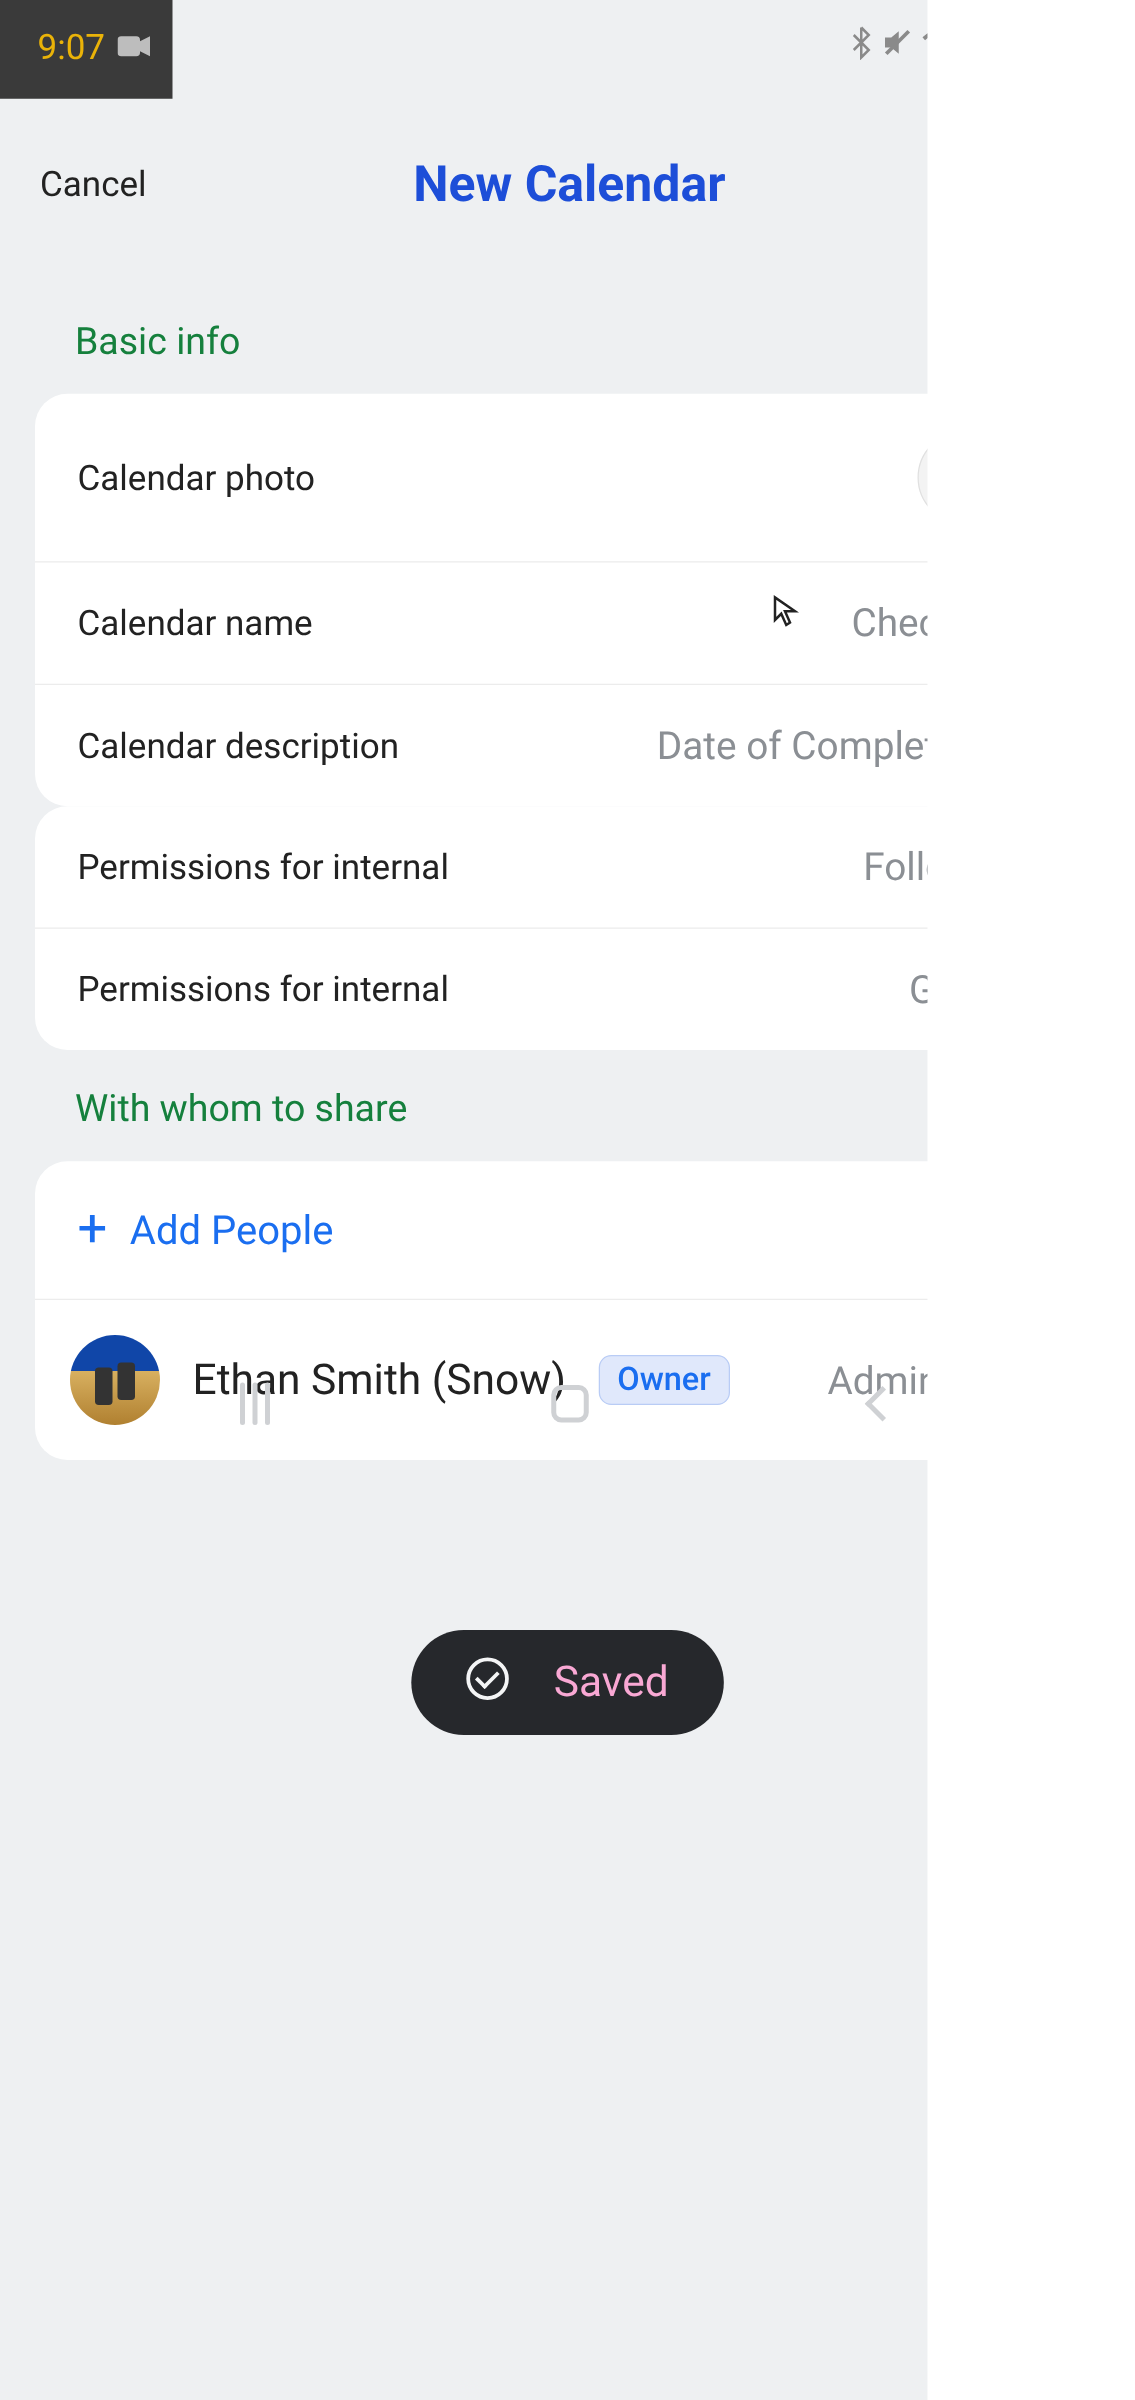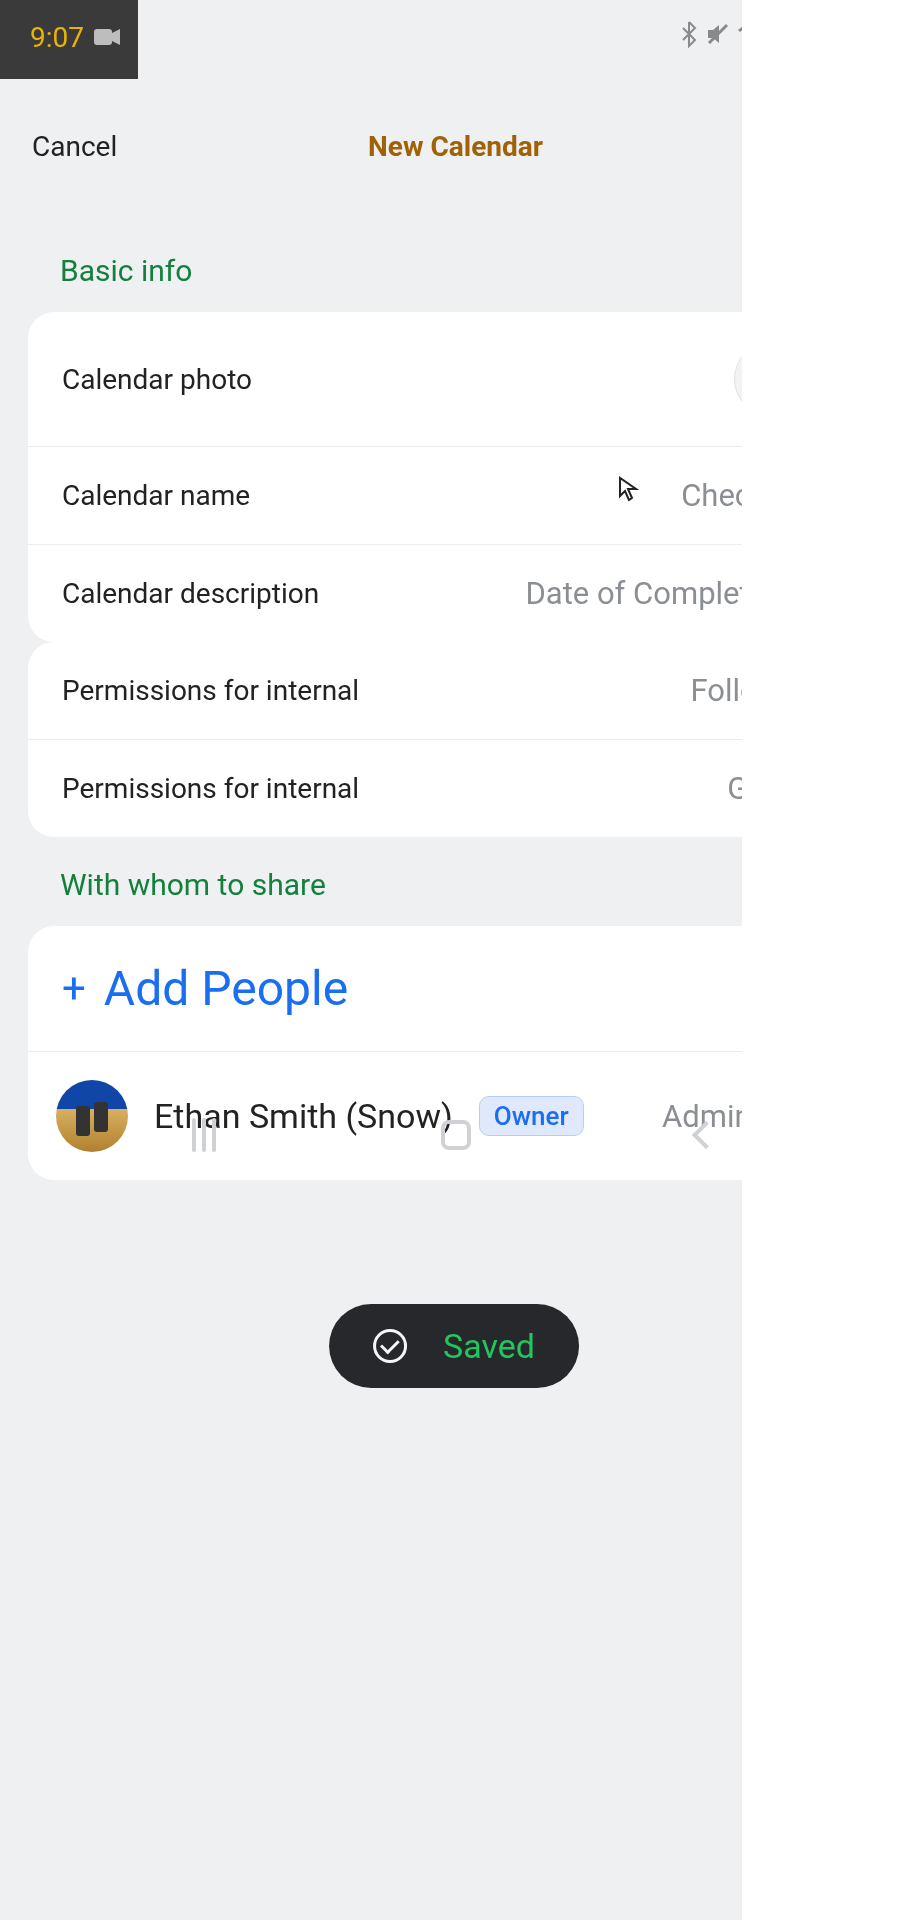--- a/index.html
+++ b/index.html
@@ -38,23 +38,23 @@
     display: flex;
     align-items: center;
     justify-content: space-between;
     padding: 50px 32px 55px 32px;
   }
   .header .cancel {
     font-size: 28px;
     color: #222;
   }
   .header .title {
-    font-size: 28px;
+    font-size: 40px;
     font-weight: 700;
-    color: #a16207;
+    color: #1d4ed8;
   }
   .header .save {
     font-size: 38px;
     font-weight: 500;
     color: #1a6ef0;
   }
   
   .section-label {
     color: #15803d;
     font-size: 30px;
@@ -132,21 +132,21 @@
     padding: 34px 30px 34px 34px;
     border-bottom: 1px solid #ececec;
   }
   .add-people .plus {
     font-size: 42px;
     color: #1a6ef0;
     line-height: 1;
     font-weight: 400;
   }
   .add-people .text {
-    font-size: 48px;
+    font-size: 32px;
     color: #1a6ef0;
   }
   
   .person-row {
     display: flex;
     align-items: center;
     gap: 26px;
     padding: 28px 30px 28px 28px;
   }
   .avatar {
@@ -184,25 +184,24 @@
     font-size: 31px;
     color: #8b8f94;
   }
   
   .toast {
     position: absolute;
     left: 50%;
     transform: translateX(-50%);
     top: 1304px;
     background: #26282c;
-    color: #22c55e;
+    color: #f9a8d4;
     padding: 22px 44px;
     border-radius: 44px;
     display: flex;
-    align-items: center;
     gap: 36px;
     font-size: 34px;
   }
   .check-circle {
     width: 34px; height: 34px;
     border: 3px solid #f4f5f6;
     border-radius: 50%;
     display: flex;
     align-items: center;
     justify-content: center;

